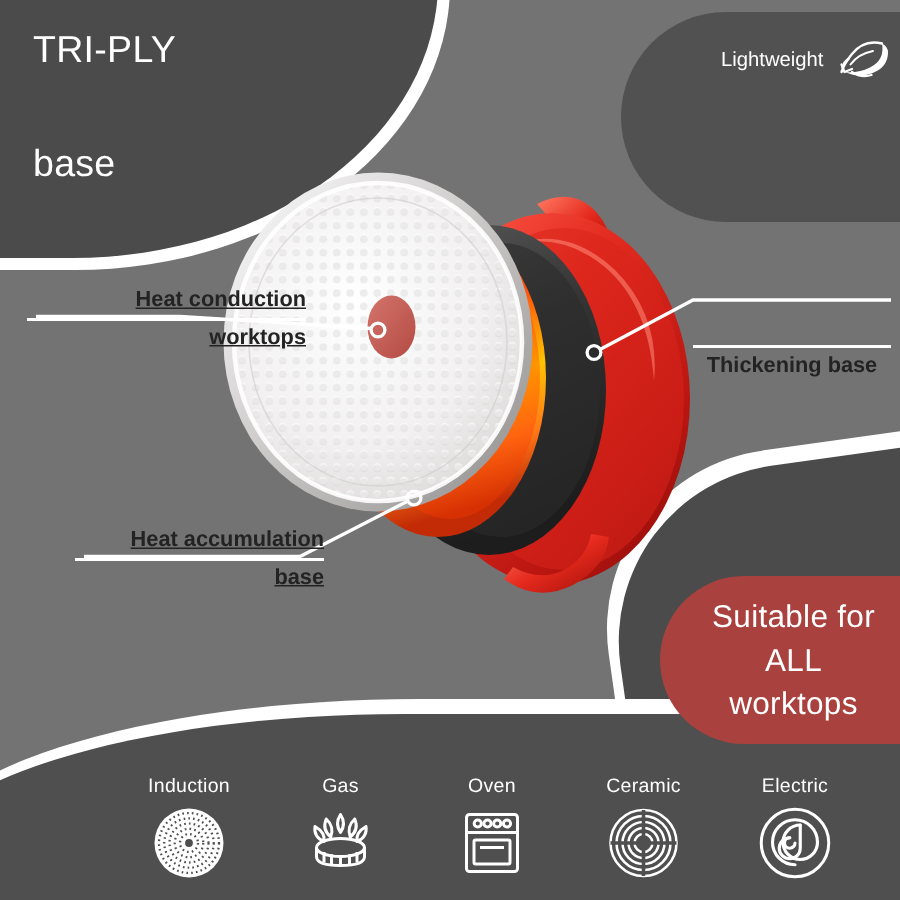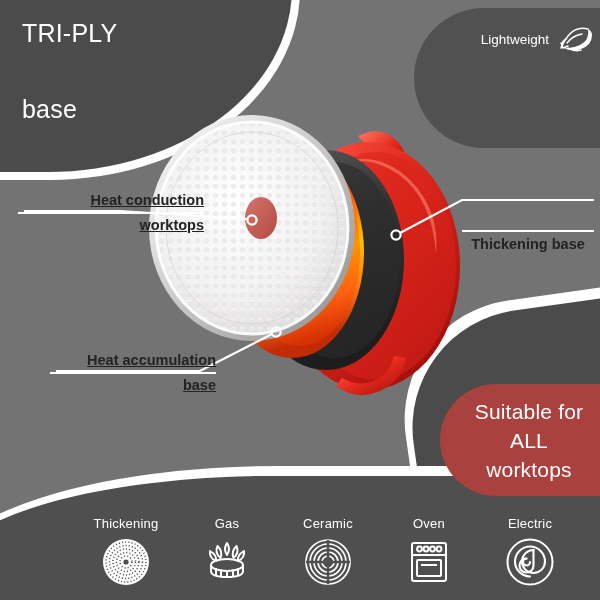--- a/index.html
+++ b/index.html
@@ -334,21 +334,21 @@
 
   <div class="badge-red">
     <span>Suitable for</span>
     <span>ALL</span>
     <span>worktops</span>
   </div>
 
   <div class="cooktops">
 
     <div class="cooktop">
-      <span class="cooktop-label">Thickening</span>
+      <span class="cooktop-label">Induction</span>
       <span class="cooktop-icon">
         <svg viewBox="0 0 50 50" width="50" height="50">
           <circle cx="25" cy="25" r="23" fill="#ffffff"></circle>
           <g fill="#4f4f4f">
             <circle cx="25" cy="25" r="2.6"></circle>
           </g>
           <g fill="none" stroke="#4f4f4f" stroke-width="1.5" stroke-dasharray="1.1 2.1">
             <circle cx="25" cy="25" r="6"></circle>
             <circle cx="25" cy="25" r="9.5"></circle>
             <circle cx="25" cy="25" r="13"></circle>
@@ -371,56 +371,56 @@
             <path d="M42 14 q-7 4 -6 10 q7 -3 6 -10z"></path>
             <ellipse cx="25" cy="28" rx="16" ry="6"></ellipse>
             <path d="M9 28 v6 q0 6 16 6 q16 0 16 -6 v-6"></path>
             <path d="M14 31 v7 M19 32.5 v7 M25 33 v7 M31 32.5 v7 M36 31 v7"></path>
           </g>
         </svg>
       </span>
     </div>
 
     <div class="cooktop">
-      <span class="cooktop-label">Ceramic</span>
-      <span class="cooktop-icon">
-        <svg viewBox="0 0 50 50" width="50" height="50">
-          <g fill="none" stroke="#ffffff" stroke-width="1.7">
-            <circle cx="25" cy="25" r="22"></circle>
-            <circle cx="25" cy="25" r="18"></circle>
-            <circle cx="25" cy="25" r="14"></circle>
-            <circle cx="25" cy="25" r="10"></circle>
-            <circle cx="25" cy="25" r="6"></circle>
-          </g>
-          <g stroke="#4f4f4f" stroke-width="2.4">
-            <path d="M25 3 v22 M25 25 v22 M3 25 h22 M25 25 h22"></path>
-          </g>
-        </svg>
-      </span>
-    </div>
-
-    <div class="cooktop">
       <span class="cooktop-label">Oven</span>
       <span class="cooktop-icon">
         <svg viewBox="0 0 50 50" width="50" height="50">
           <g fill="none" stroke="#ffffff" stroke-width="2" stroke-linejoin="round">
             <rect x="8" y="6" width="34" height="38" rx="2"></rect>
             <line x1="8" y1="18" x2="42" y2="18"></line>
             <rect x="13" y="23" width="24" height="16" rx="1"></rect>
             <line x1="17" y1="28" x2="33" y2="28"></line>
             <circle cx="15.5" cy="12" r="2.4"></circle>
             <circle cx="22" cy="12" r="2.4"></circle>
             <circle cx="28.5" cy="12" r="2.4"></circle>
             <circle cx="35" cy="12" r="2.4"></circle>
           </g>
         </svg>
       </span>
     </div>
 
     <div class="cooktop">
+      <span class="cooktop-label">Ceramic</span>
+      <span class="cooktop-icon">
+        <svg viewBox="0 0 50 50" width="50" height="50">
+          <g fill="none" stroke="#ffffff" stroke-width="1.7">
+            <circle cx="25" cy="25" r="22"></circle>
+            <circle cx="25" cy="25" r="18"></circle>
+            <circle cx="25" cy="25" r="14"></circle>
+            <circle cx="25" cy="25" r="10"></circle>
+            <circle cx="25" cy="25" r="6"></circle>
+          </g>
+          <g stroke="#4f4f4f" stroke-width="2.4">
+            <path d="M25 3 v22 M25 25 v22 M3 25 h22 M25 25 h22"></path>
+          </g>
+        </svg>
+      </span>
+    </div>
+
+    <div class="cooktop">
       <span class="cooktop-label">Electric</span>
       <span class="cooktop-icon">
         <svg viewBox="0 0 50 50" width="50" height="50">
           <circle cx="25" cy="25" r="22.5" fill="none" stroke="#ffffff" stroke-width="2"></circle>
           <g fill="none" stroke="#ffffff" stroke-width="2.1" stroke-linecap="round">
             <path d="M25 25 a3.5 3.5 0 1 1 -3.5 -3.5"></path>
             <path d="M21.5 21.5 a7 7 0 1 0 7 7 L28.5 13"></path>
             <path d="M28.5 13 a11.5 11.5 0 1 0 11.5 11.5"></path>
             <path d="M40 24.5 a15 15 0 1 0 -15 15"></path>
           </g>

